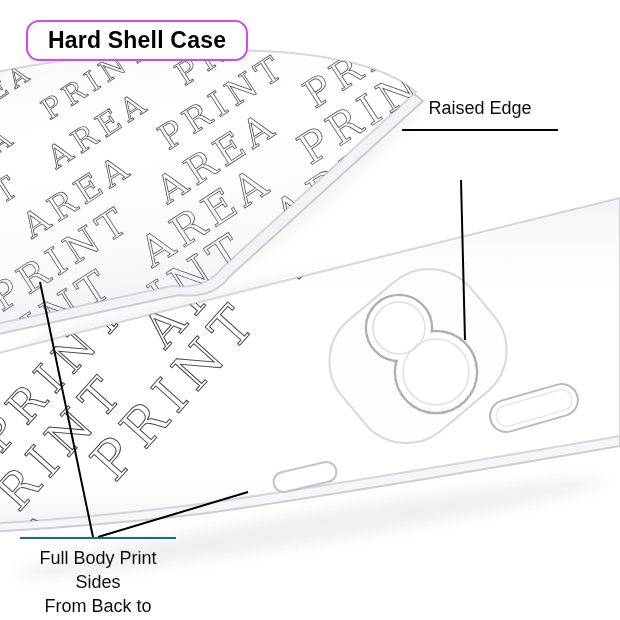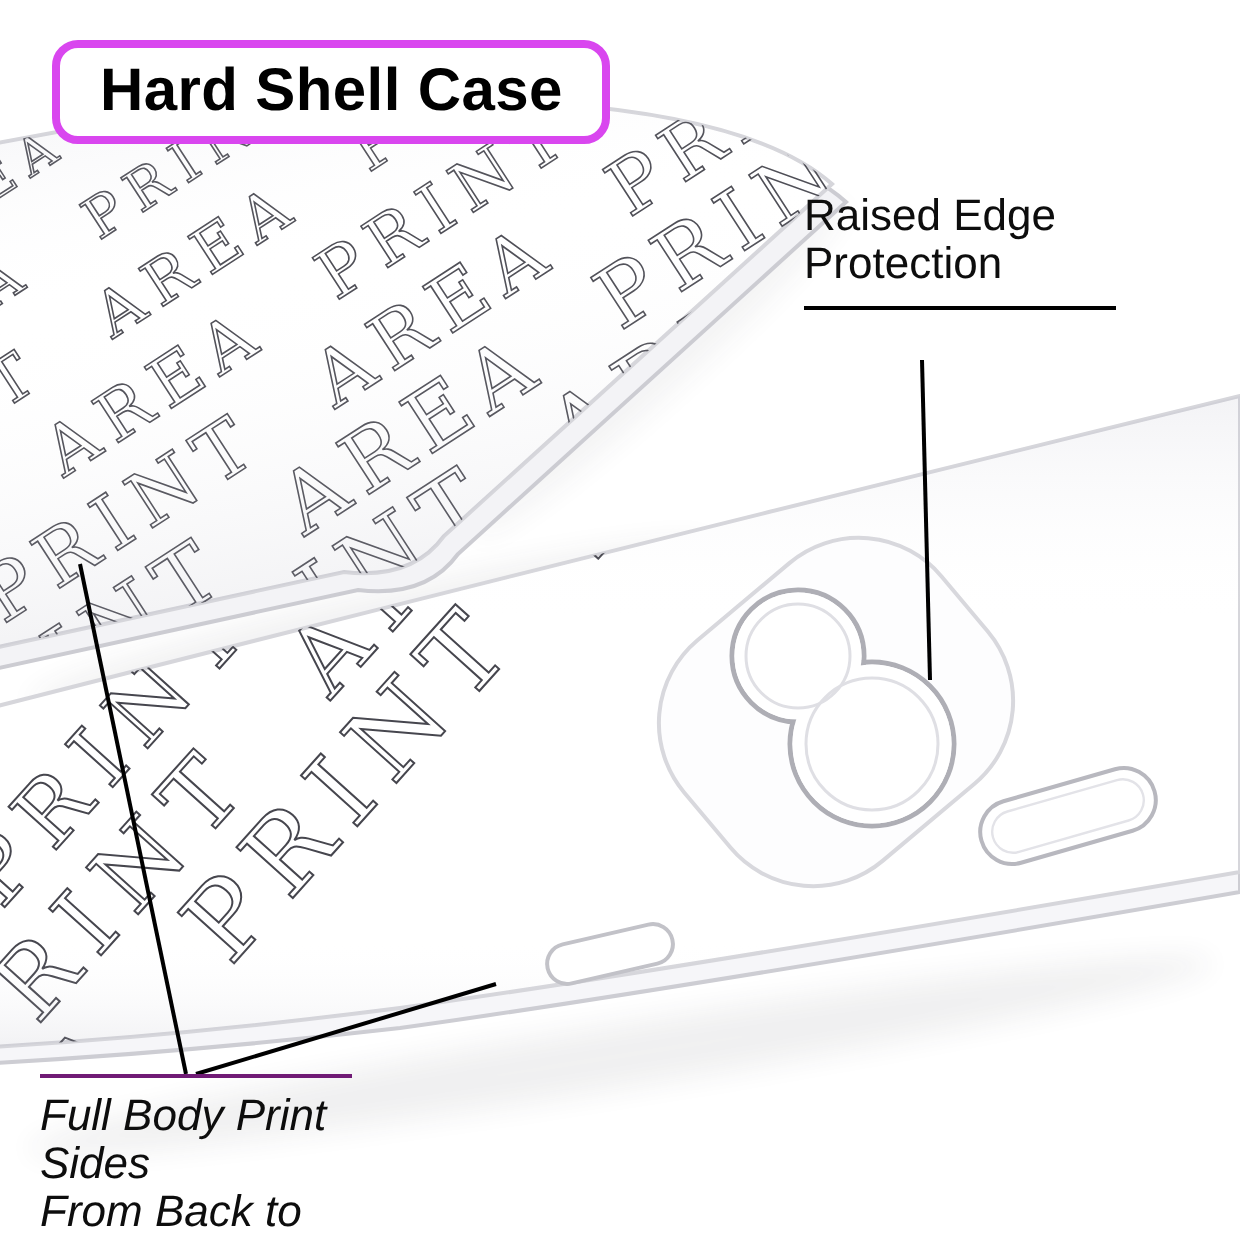--- a/index.html
+++ b/index.html
@@ -3,28 +3,28 @@
 <meta charset="utf-8">
 <style>
   html,body{margin:0;padding:0;background:#ffffff;}
   .stage{
     position:relative;width:620px;height:620px;background:#ffffff;overflow:hidden;
     font-family:"Liberation Sans",sans-serif;
   }
   .stage svg{position:absolute;left:0;top:0;}
   .badge{
     position:absolute;left:26px;top:20px;background:#ffffff;color:#000000;
-    border:4px solid #d946ef;border-radius:13px;padding:5px 20px;
-    font-size:30px;font-weight:bold;letter-spacing:0.2px;white-space:nowrap;z-index:5;
+    border:2px solid #d946ef;border-radius:13px;padding:5px 20px;
+    font-size:23px;font-weight:bold;letter-spacing:0.2px;white-space:nowrap;z-index:5;
   }
   .callout{
-    position:absolute;text-align:left;font-size:22px;line-height:24px;color:#0d0d0d;z-index:5;
+    position:absolute;text-align:center;font-size:18px;line-height:24px;color:#0d0d0d;z-index:5;
   }
   .callout-camera{left:402px;top:96px;width:156px;border-bottom:2px solid #000;padding-bottom:9px;}
-  .callout-body{left:20px;top:537px;width:156px;border-top:2px solid #701a75;padding-top:7px;font-style:italic;}
+  .callout-body{left:20px;top:537px;width:156px;border-top:2px solid #0f766e;padding-top:7px;}
   .pt{font-family:"DejaVu Serif",serif;fill:none;}
   .ptA{stroke:#4e4e56;stroke-width:0.8px;letter-spacing:6px;word-spacing:22px;}
   .ptB{stroke:#46464e;stroke-width:1px;letter-spacing:9px;word-spacing:30px;}
 </style>
 </head>
 <body>
 
 <div class="stage">
 
   <svg width="620" height="620" viewBox="0 0 620 620">
@@ -122,21 +122,20 @@
     <line x1="93" y1="537" x2="40" y2="282" stroke="#000000" stroke-width="2"></line>
     <line x1="98" y1="537" x2="248" y2="492" stroke="#000000" stroke-width="2"></line>
   </svg>
 
   <div class="badge">
     <span>Hard Shell Case</span>
   </div>
 
   <div class="callout callout-camera">
     <div>Raised Edge</div>
-    <div>Protection</div>
   </div>
 
   <div class="callout callout-body">
     <div>Full Body Print</div>
     <div>Sides</div>
     <div>From Back to</div>
   </div>
 
 </div>
 

